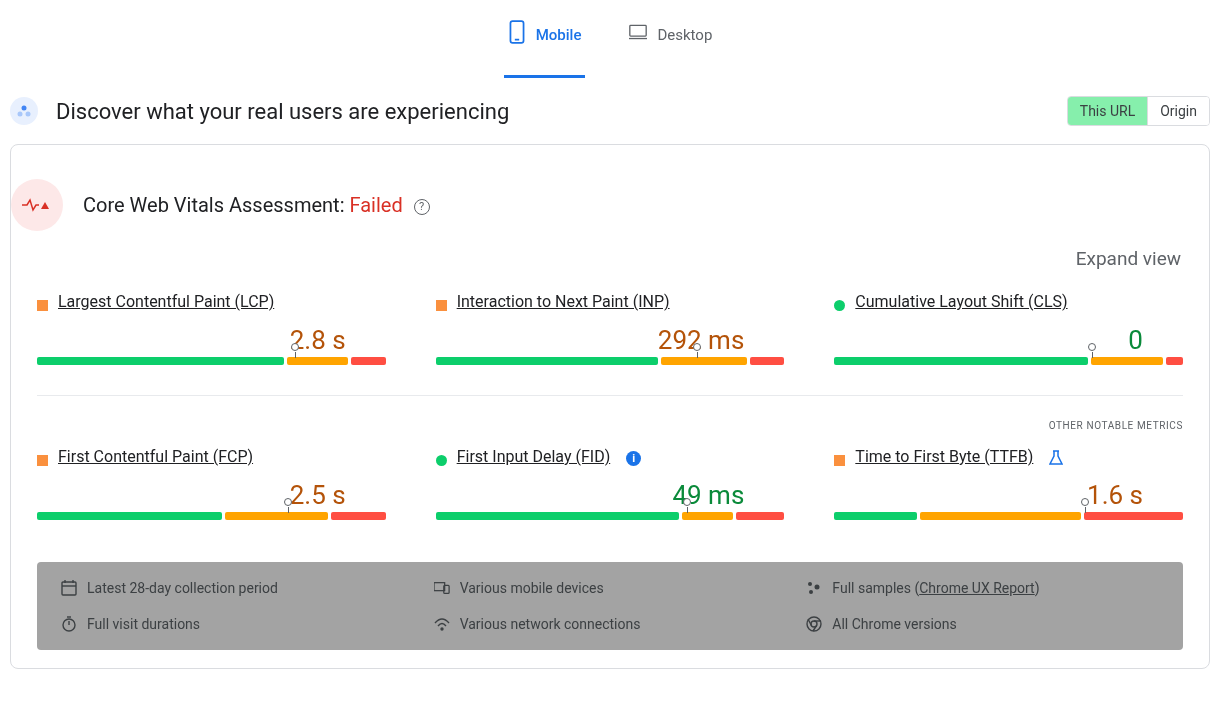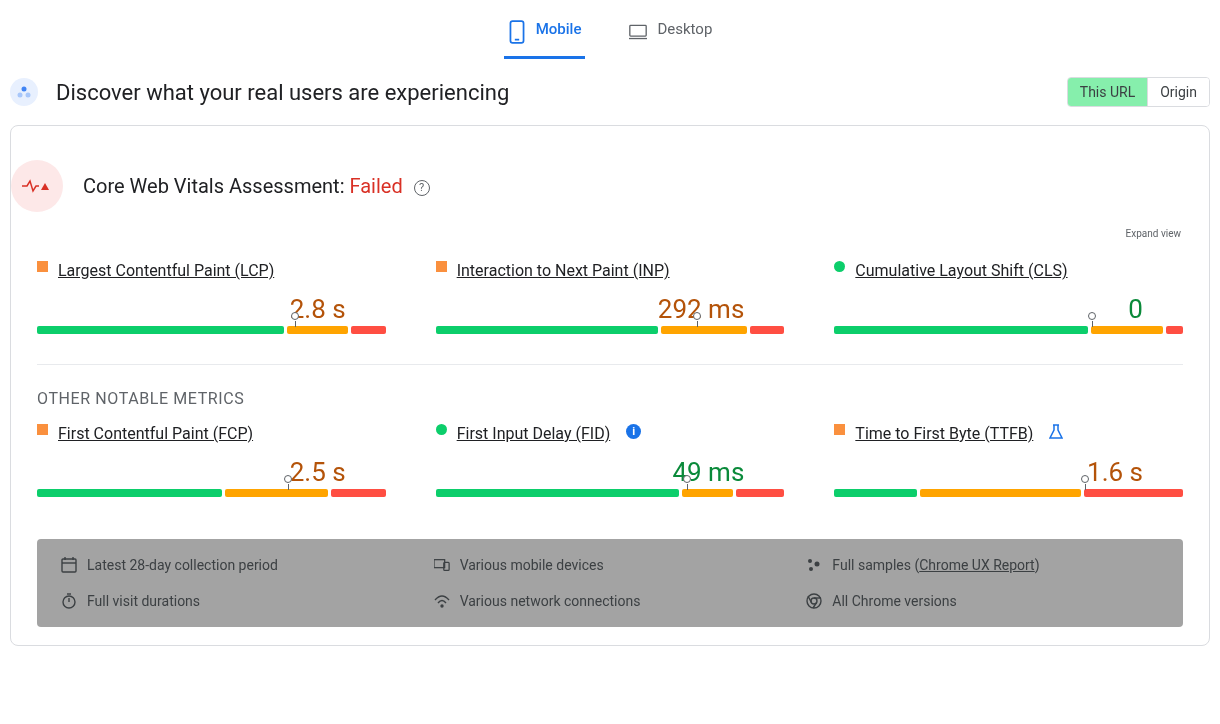--- a/index.html
+++ b/index.html
@@ -1,54 +1,54 @@
 <!DOCTYPE html>
 <html><head>
 <meta charset="utf-8">
 <style>
 * { box-sizing: border-box; margin: 0; padding: 0; }
 body { font-family: -apple-system, BlinkMacSystemFont, "Segoe UI", Roboto, Arial, sans-serif; background: #fff; color: #202124; width: 1220px; }
 .tabs { display: flex; justify-content: center; gap: 40px; padding: 12px 0 0; }
-.tab { display: flex; align-items: flex-start; gap: 10px; padding: 8px 4px 12px; cursor: pointer; color: #5f6368; border-bottom: 3px solid transparent; font-size: 15px; }
+.tab { display: flex; align-items: flex-end; gap: 10px; padding: 8px 4px 31px; cursor: pointer; color: #5f6368; border-bottom: 3px solid transparent; font-size: 15px; }
 .tab.active { color: #1a73e8; border-bottom-color: #1a73e8; font-weight: 500; }
 .tab svg { width: 18px; height: 24px; }
 .header-row { display: flex; align-items: center; justify-content: space-between; padding: 18px 10px 18px 10px; }
 .header-left { display: flex; align-items: center; gap: 18px; justify-content: center; }
 .gauge-icon { width: 28px; height: 28px; border-radius: 50%; background: #e8f0fe; display: flex; align-items: center; justify-content: center; }
 .page-title { font-size: 22px; font-weight: 400; color: #202124; }
 .toggle-group { display: flex; border: 1px solid #dadce0; border-radius: 4px; overflow: hidden; }
 .toggle-btn { padding: 6px 12px; font-size: 14px; background: #fff; cursor: pointer; color: #3c4043; }
 .toggle-btn.active { background: #86efac; }
 .toggle-btn + .toggle-btn { border-left: 1px solid #dadce0; }
 .card { border: 1px solid #dadce0; border-radius: 8px; margin: 0 10px 10px; padding: 0 0 18px; }
 .assessment { display: flex; align-items: center; gap: 20px; padding: 34px 0 10px; }
 .assess-badge { width: 52px; height: 52px; border-radius: 50%; background: #fde8e8; display: flex; align-items: center; justify-content: center; color: #d93025; }
 .assess-text { font-size: 20px; }
 .assess-status { color: #d93025; }
 .help-icon { display:inline-flex; width:16px; height:16px; border:1px solid #5f6368; border-radius:50%; align-items:center; justify-content:center; font-size:11px; color:#5f6368; margin-left:6px; vertical-align:middle; }
-.expand { text-align: right; padding: 6px 28px 10px; color: #5f6368; font-size: 10px; cursor: pointer; }
+.expand { text-align: right; padding: 6px 28px 10px; color: #5f6368; font-size: 19px; cursor: pointer; }
 .metrics-row { display: grid; grid-template-columns: 1fr 1fr 1fr; gap: 50px; padding: 12px 26px 30px; }
-.metric-head { display: flex; align-items: flex-start; gap: 10px; margin-bottom: 14px; }
+.metric-head { display: flex; align-items: flex-end; gap: 10px; margin-bottom: 14px; }
 .status-sq { width: 11px; height: 11px; }
 .status-sq.orange { background: #fa903e; }
 .status-dot { width: 11px; height: 11px; border-radius: 50%; }
 .status-dot.green { background: #0cce6b; }
 .metric-name { font-size: 16px; text-decoration: underline; color: #202124; cursor: pointer; }
 .metric-value { text-align: right; font-size: 26px; margin-bottom: 2px; padding-right: 40px; }
 .metric-value.orange { color: #b45309; }
 .metric-value.green { color: #0a8a3a; }
 .bar-wrap { position: relative; height: 8px; display: flex; gap: 3px; }
 .seg { height: 8px; border-radius: 2px; }
 .seg.g { background: #0cce6b; }
 .seg.o { background: #ffa400; }
 .seg.r { background: #ff4e42; }
 .pointer { position: absolute; top: -14px; transform: translateX(-50%); width: 8px; height: 8px; border: 1px solid #5f6368; border-radius: 50%; background: #fff; }
 .pointer::after { content: ""; position: absolute; left: 3px; top: 8px; width: 1px; height: 6px; background: #5f6368; }
 .divider { height: 1px; background: #e8eaed; margin: 0 26px; }
-.section-label { font-size: 16px; letter-spacing: 0.6px; color: #5f6368; padding: 24px 26px 4px; }
+.section-label { font-size: 10px; letter-spacing: 0.6px; color: #5f6368; padding: 24px 26px 4px; text-align: right; }
 .info-icon { display:inline-flex; width:15px; height:15px; background:#1a73e8; color:#fff; border-radius:50%; align-items:center; justify-content:center; font-size:11px; font-weight:bold; margin-left:6px; }
 .flask-icon { display:inline-flex; color:#1a73e8; margin-left:6px; }
 .footer-grid { display: grid; grid-template-columns: 1fr 1fr 1fr; gap: 20px; background: #a3a3a3; margin: 12px 26px 0; padding: 18px 24px; border-radius: 4px; }
 .footer-item { display: flex; align-items: center; gap: 10px; font-size: 14px; color: #3c4043; }
 .footer-item svg { width: 16px; height: 16px; flex-shrink: 0; }
 .link { text-decoration: underline; text-align: right; }
 </style>
 </head>
 <body>
 

